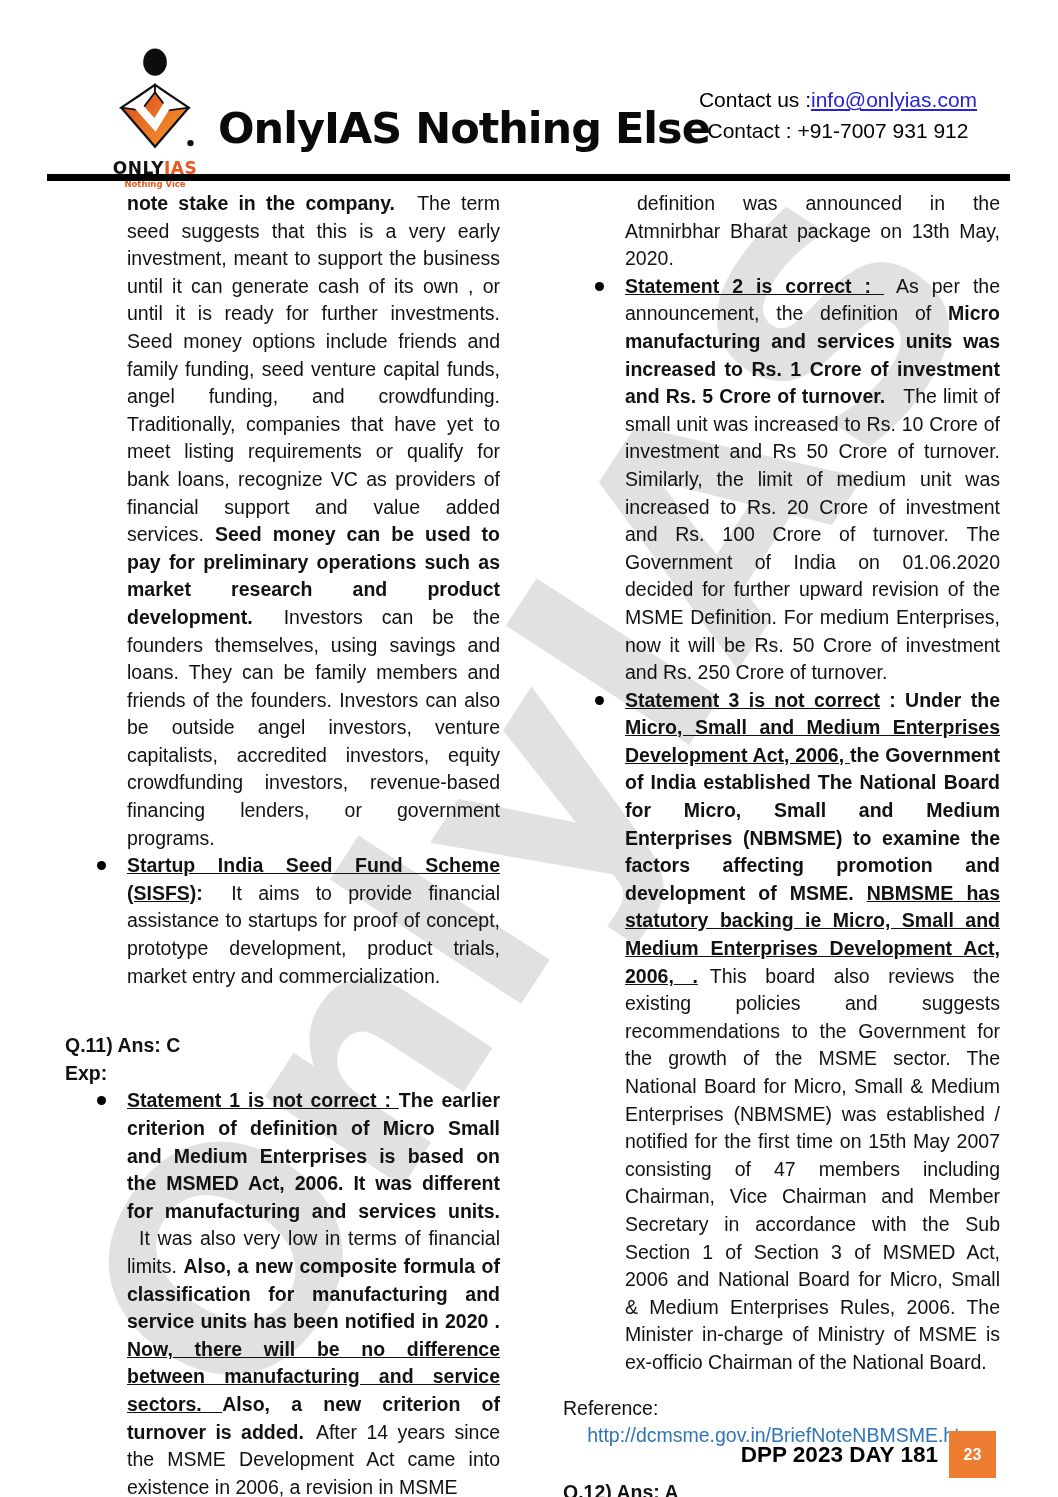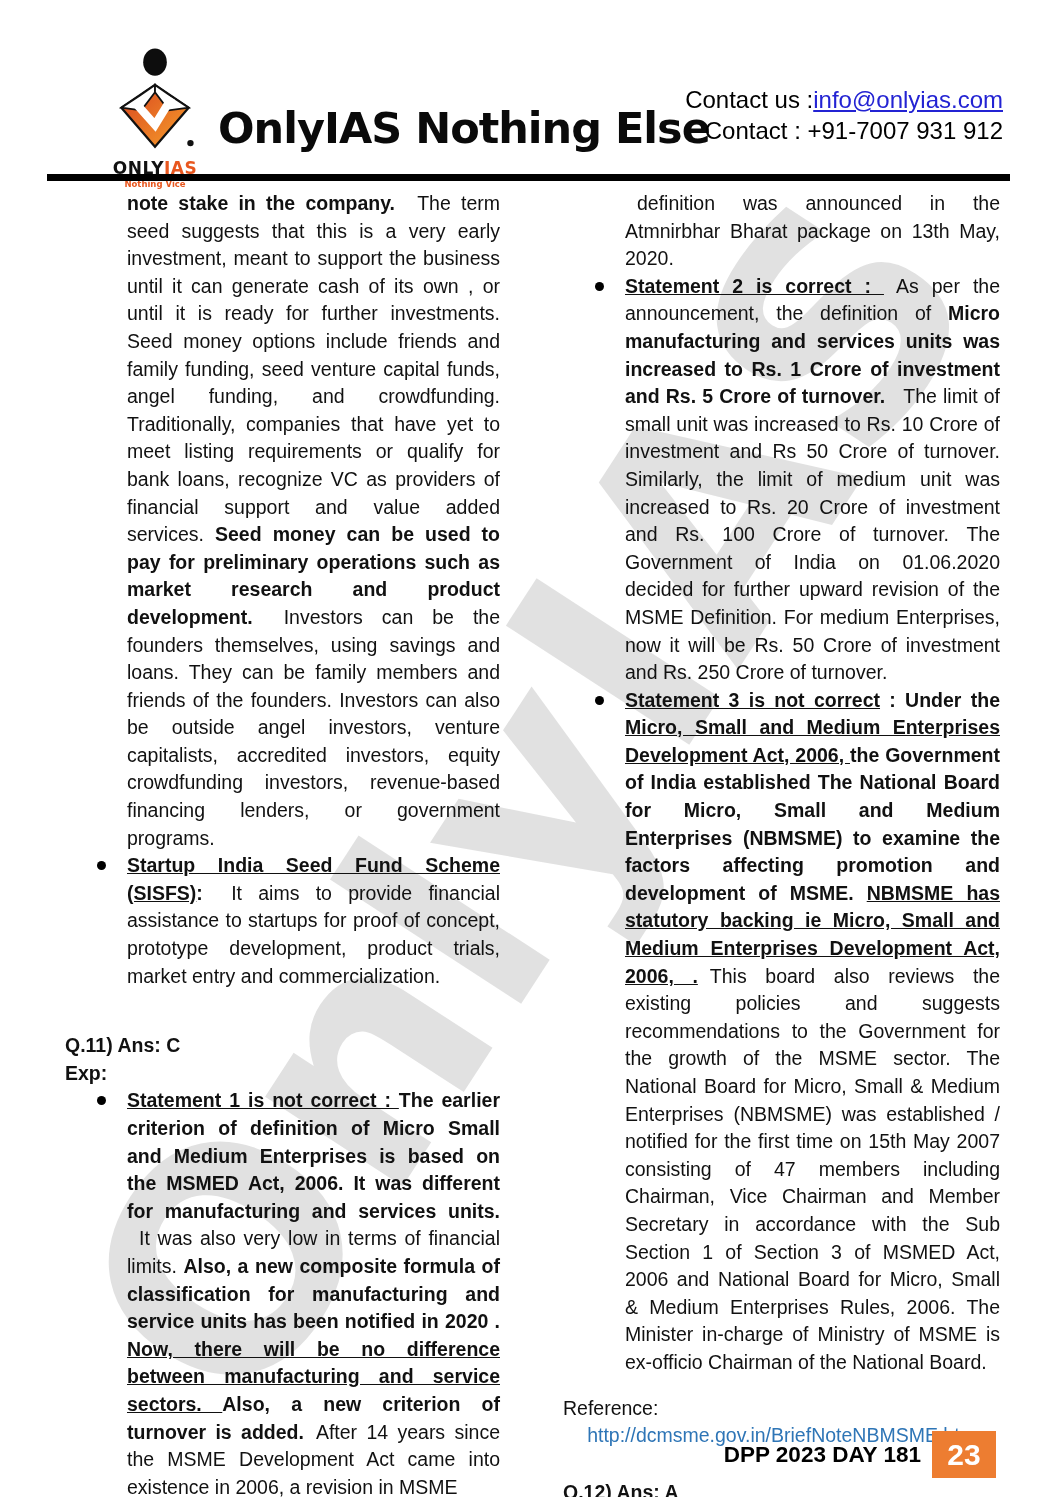--- a/index.html
+++ b/index.html
@@ -32,21 +32,21 @@
   .logo-word{font-family:"DejaVu Sans",sans-serif;font-weight:bold;font-size:17px;letter-spacing:.5px;line-height:1;}
   .logo-word .ias{color:var(--logo-orange);}
   .logo-tag{font-family:"DejaVu Sans",sans-serif;font-weight:bold;font-size:8.5px;color:var(--logo-orange);margin-top:2px;}
   .main-title{
     position:absolute;left:218px;top:103px;width:470px;
     font-family:"DejaVu Sans",sans-serif;font-weight:bold;
     font-size:43px;letter-spacing:-1px;color:#0a0a0a;white-space:nowrap;
   }
   .contact-block{
     position:absolute;right:55px;top:84px;width:330px;
-    text-align:right;font-size:24px;line-height:31px;color:#000;
+    text-align:center;font-size:21px;line-height:31px;color:#000;
   }
   .contact-block a{color:var(--link-blue);text-decoration:underline;cursor:pointer;}
   .header-rule{position:absolute;left:47px;right:48px;top:174px;height:7px;background:#000;}
   
   .content{
     position:absolute;top:190px;left:65px;width:935px;z-index:1;
     display:flex;gap:63px;
   }
   .col{font-size:19.5px;line-height:27.6px;}
   .col-left{width:435px;}
@@ -66,23 +66,23 @@
   .seg-r{font-weight:normal;margin-left:12px;}
   .seg-b{font-weight:bold;}
   .seg-bu{font-weight:bold;text-decoration:underline;}
   
   .footer{
     position:absolute;right:62px;bottom:19px;z-index:2;
     display:flex;align-items:center;gap:11px;
   }
   .footer-label{font-weight:bold;font-size:22.5px;color:#000;}
   .page-box{
-    width:64px;height:47px;background:var(--accent);
+    width:47px;height:47px;background:var(--accent);
     display:flex;align-items:center;justify-content:center;
-    color:#fff;font-weight:bold;font-size:30px;
+    color:#fff;font-weight:bold;font-size:16px;
   }
 </style>
 </head>
 <body>
 
 <div class="page">
 
   <div class="watermark">OnlyIAS</div>
 
   <div class="header">

